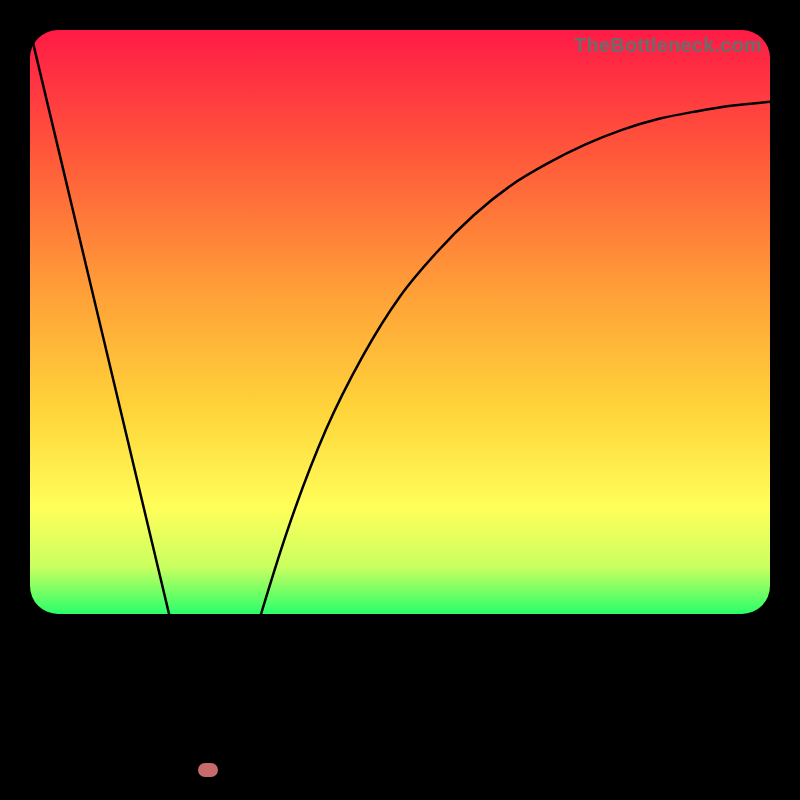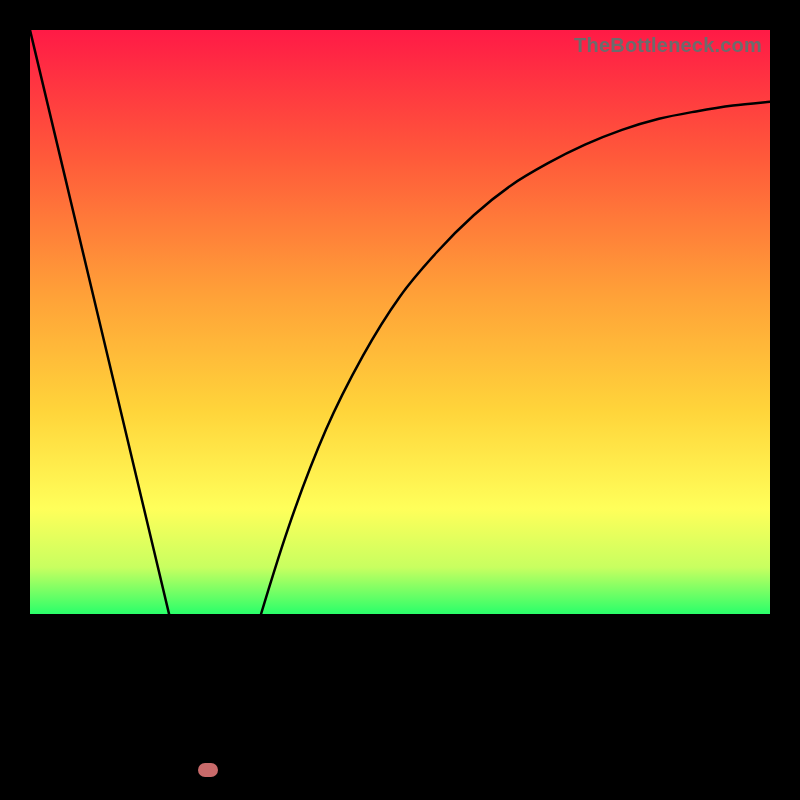--- a/index.html
+++ b/index.html
@@ -23,20 +23,21 @@
     width: 740px;
     height: 584px;
     background: linear-gradient(to bottom,
       #ff1a46 0%,
       #ff5a3a 22%,
       #ffa038 45%,
       #ffd43a 65%,
       #ffff5a 82%,
       #c8ff60 92%,
       #2aff6a 100%);
+    border-radius: 28px;
   }
   .watermark {
     position: absolute;
     top: 4px;
     right: 8px;
     font-family: Arial, Helvetica, sans-serif;
     font-size: 20px;
     font-weight: 600;
     color: #6c6c6c;
     letter-spacing: 0.2px;

